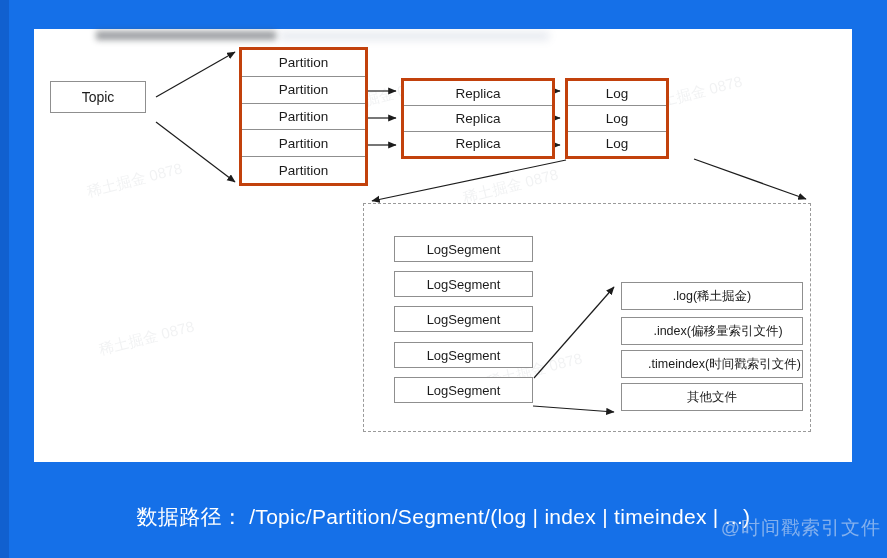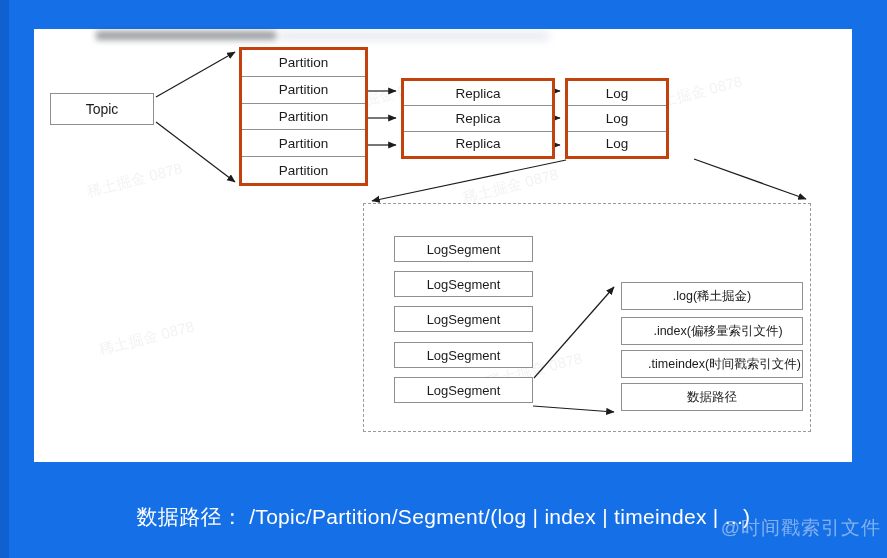--- a/index.html
+++ b/index.html
@@ -34,21 +34,21 @@
     white-space: nowrap;
     pointer-events: none;
   }
   .arrows { position: absolute; left: 0; top: 0; width: 818px; height: 433px; }
 
   .box {
     position: absolute; background: #fff; border: 1px solid #8f8f8f;
     display: flex; align-items: center; justify-content: center;
     font-size: 13.5px; color: #1b1b1b;
   }
-  .topic-box { left: 16px; top: 64px; width: 104px; height: 32px; font-size: 14px; }
+  .topic-box { left: 16px; top: 52px; width: 96px; height: 32px; font-size: 14px; }
 
   .stack {
     position: absolute; background: #fff; border: 3px solid #c2410c;
     display: flex; flex-direction: column;
   }
   .stack .row {
     flex: 1; display: flex; align-items: center; justify-content: center;
     font-size: 13.5px; color: #1b1b1b; border-top: 1px solid #8f8f8f;
   }
   .stack .row:first-child { border-top: none; }
@@ -149,18 +149,18 @@
 
   <div class="box segment-box seg-0">LogSegment</div>
   <div class="box segment-box seg-1">LogSegment</div>
   <div class="box segment-box seg-2">LogSegment</div>
   <div class="box segment-box seg-3">LogSegment</div>
   <div class="box segment-box seg-4">LogSegment</div>
 
   <div class="box file-box file-0">.log(稀土掘金)</div>
   <div class="box file-box file-1">.index(偏移量索引文件)</div>
   <div class="box file-box file-2">.timeindex(时间戳索引文件)</div>
-  <div class="box file-box file-3">数据路径</div>
+  <div class="box file-box file-3">其他文件</div>
 
 </div>
 
 <div class="caption">数据路径：  /Topic/Partition/Segment/(log | index | timeindex | ...)</div>
 <div class="site-watermark">@时间戳索引文件</div>
 
 </body></html>

